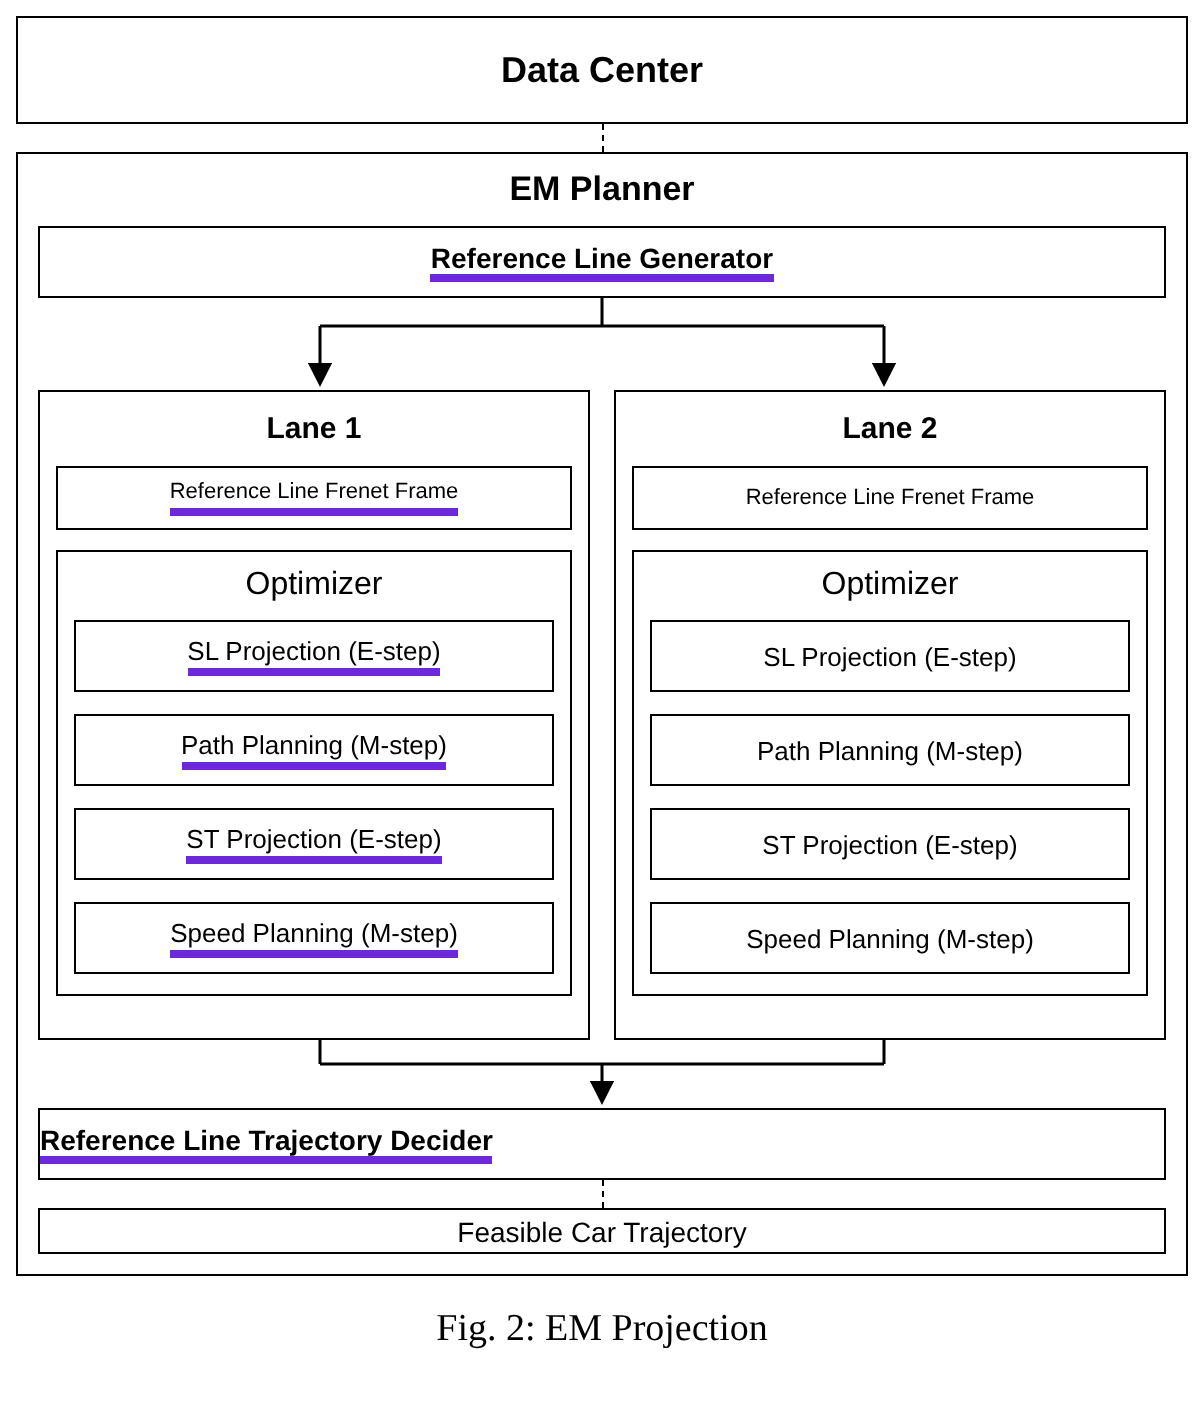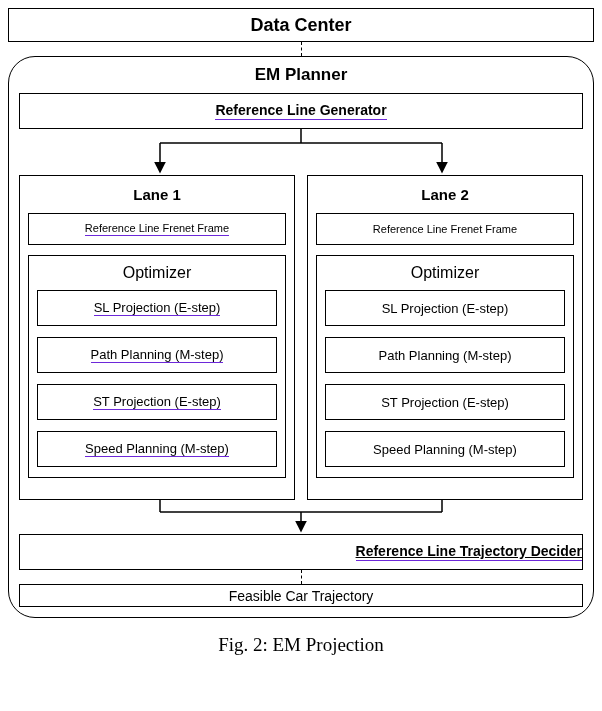--- a/index.html
+++ b/index.html
@@ -13,53 +13,52 @@
       height: 711px;
       padding: 8px;
       background: #fff;
     }
     .box {
       border: 1.5px solid #000;
       background: #fff;
       text-align: center;
     }
     .data-center {
-      height: 34px;
+      height: 54px;
       display: flex;
       align-items: center;
       justify-content: center;
       font-weight: bold;
       font-size: 18px;
     }
     .dashed-connector {
       width: 0;
       height: 14px;
       border-left: 1.5px dashed #000;
       margin: 0 auto;
     }
     .em-planner {
       padding: 8px 10px 10px 10px;
       position: relative;
-      border-radius: 27px;
     }
     .em-planner-title {
       font-weight: bold;
       font-size: 17px;
       margin-bottom: 8px;
     }
     .ref-line-gen {
       height: 36px;
       display: flex;
       align-items: center;
       justify-content: center;
       font-weight: bold;
       font-size: 14px;
     }
     .underline-red {
-      border-bottom: 1px solid #6d28d9;
+      border-bottom: 4px solid #6d28d9;
       display: inline-block;
       padding-bottom: 0;
       line-height: 1.2;
     }
     .arrow-area {
       position: relative;
       height: 46px;
       width: 100%;
     }
     .arrow-area svg {
@@ -113,24 +112,23 @@
     }
     .merge-area svg {
       position: absolute;
       top: 0;
       left: 0;
     }
     .decider {
       height: 36px;
       display: flex;
       align-items: center;
-      justify-content: flex-end;
+      justify-content: flex-start;
       font-weight: bold;
       font-size: 14px;
-      text-decoration: underline;
     }
     .feasible {
       height: 23px;
       display: flex;
       align-items: center;
       justify-content: center;
       font-size: 14px;
     }
     .caption {
       text-align: center;

